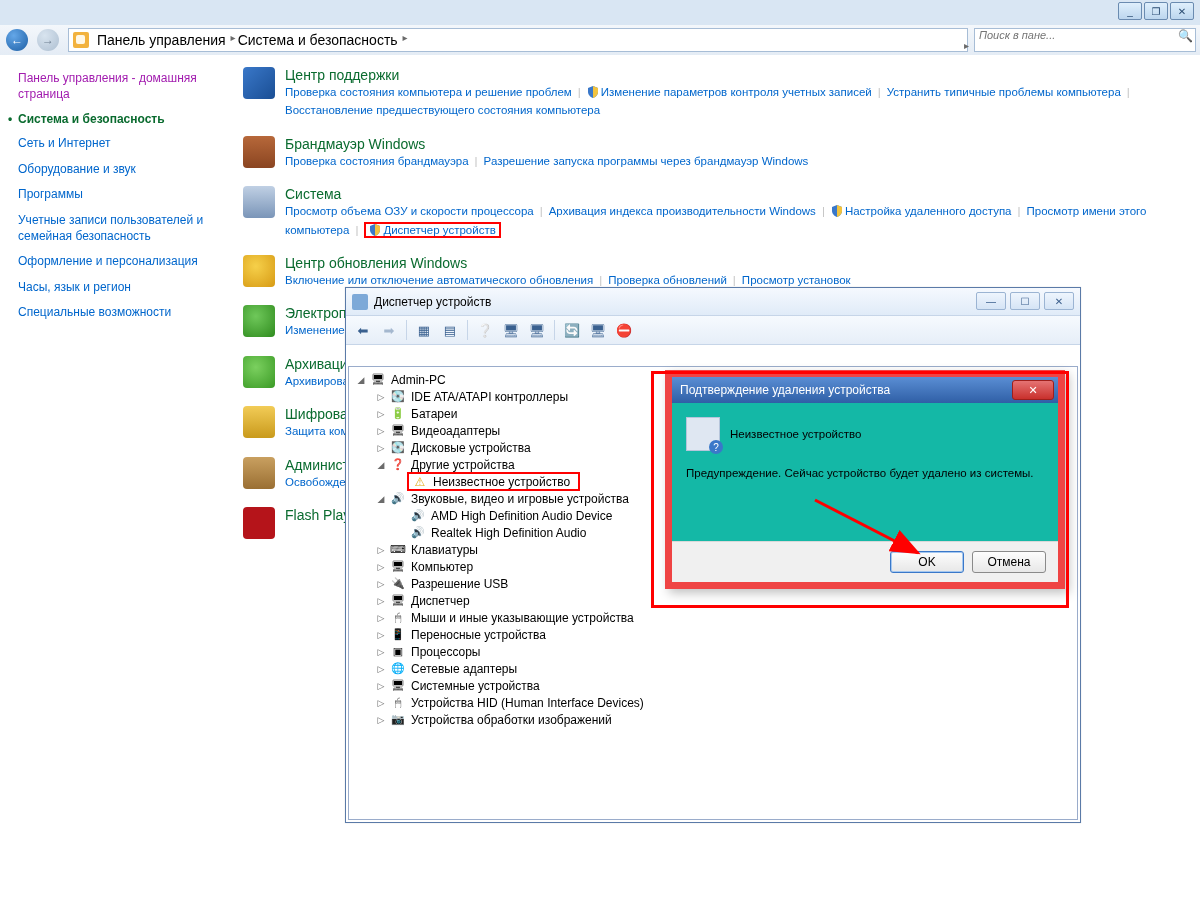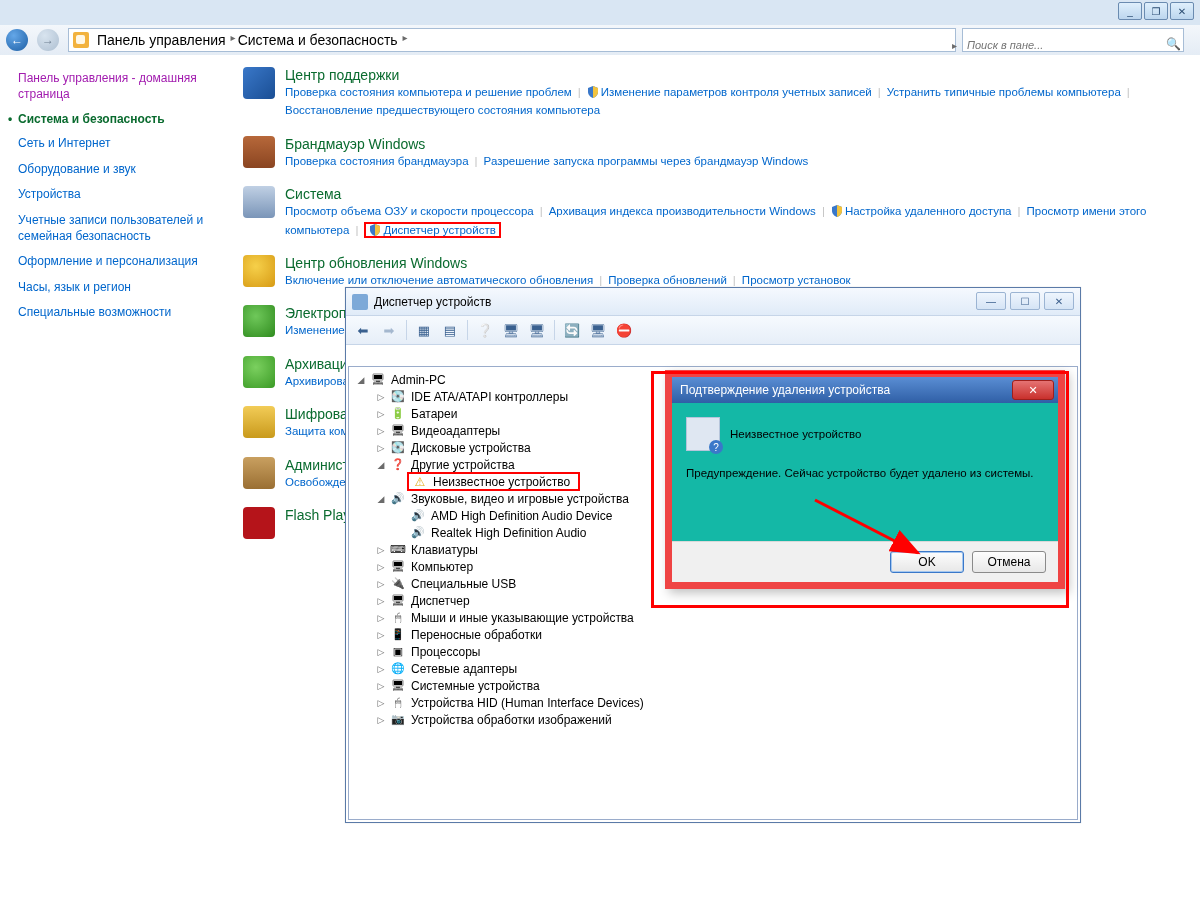--- a/index.html
+++ b/index.html
@@ -9,21 +9,21 @@
 .win-ctrl span{width:22px;height:16px;background:linear-gradient(#dfeffc,#bcd6ee);border:1px solid #6a8bb0;border-radius:2px;display:flex;align-items:center;justify-content:center;font-size:10px;color:#2b4d73}
 
 .addr{position:absolute;top:25px;left:0;right:0;height:30px;background:linear-gradient(#f3f7fb,#e4ecf5);border-bottom:1px solid #b7c9de;display:flex;align-items:center}
 .nav-btn{width:22px;height:22px;border-radius:50%;background:radial-gradient(circle at 35% 30%,#64a7e8,#1d5fa5);margin:0 3px 0 6px;display:flex;align-items:center;justify-content:center;color:#fff}
 .nav-btn.fwd{background:radial-gradient(circle at 35% 30%,#d8e4ef,#aebfd1);color:#6e7f91}
 .bc-wrap{flex:1;height:22px;border:1px solid #a7bdd6;background:#fff;margin:0 6px;display:flex;align-items:center;font-size:14px}
 .bc-ico{width:16px;height:16px;margin:0 4px;background:#f2b23e;border-radius:2px;position:relative}
 .bc-ico::after{content:"";position:absolute;left:3px;top:3px;width:9px;height:9px;background:#fff7e6;border-radius:2px}
 .bc-item{color:#000;padding:0 8px 0 4px;position:relative}
 .bc-item::after{content:"▸";position:absolute;right:-2px;color:#6a6a6a;font-size:10px}
-.search{width:220px;height:22px;border:1px solid #a7bdd6;background:#fff;margin-right:16px;display:flex;align-items:flex-end}
+.search{width:220px;height:22px;border:1px solid #a7bdd6;background:#fff;margin-right:4px;display:flex;align-items:flex-start}
 .search input{border:0;flex:1;font-size:11px;font-style:italic;color:#7a7a7a;padding:0 4px;outline:none}
 .search .mag{width:18px;color:#3b6fb0;text-align:center}
 
 .cp-body{position:absolute;top:55px;left:0;right:0;bottom:0;display:flex;background:#fff}
 .left-pane{width:195px;padding:16px 10px 10px 18px}
 .lp-link{display:block;color:#0066cc;margin:0 0 10px;line-height:1.3;cursor:pointer}
 .lp-link.home{color:#a21caf}
 .lp-current{color:#0a6b2f;font-weight:600;margin-bottom:10px;position:relative}
 .lp-current::before{content:"•";color:#0a6b2f;position:absolute;left:-10px}
 .right-pane{flex:1;padding:12px 20px}
@@ -110,21 +110,21 @@
   </div>
 </div>
 
 <div class="cp-body">
   <div class="left-pane">
     <span class="lp-link home">Панель управления - домашняя страница</span>
     <div class="lp-current">Система и безопасность</div>
     <div id="lp-items">
         <span class="lp-link">Сеть и Интернет</span>
         <span class="lp-link">Оборудование и звук</span>
-        <span class="lp-link">Устройства</span>
+        <span class="lp-link">Программы</span>
         <span class="lp-link">Учетные записи пользователей и семейная безопасность</span>
         <span class="lp-link">Оформление и персонализация</span>
         <span class="lp-link">Часы, язык и регион</span>
         <span class="lp-link">Специальные возможности</span>
       </div>
   </div>
   <div class="right-pane" id="cats">
       <div class="cat">
         <div class="cat-icon ic-flag"></div>
         <div class="cat-body">
@@ -290,36 +290,36 @@
         <span class="lbl">Клавиатуры</span>
       </div>
       <div class="node ind2">
         <span class="exp">▷</span>
         <span class="nic">🖥</span>
         <span class="lbl">Компьютер</span>
       </div>
       <div class="node ind2">
         <span class="exp">▷</span>
         <span class="nic">🔌</span>
-        <span class="lbl">Специальные USB</span>
+        <span class="lbl">Разрешение USB</span>
       </div>
       <div class="node ind2">
         <span class="exp">▷</span>
         <span class="nic">🖥</span>
         <span class="lbl">Диспетчер</span>
       </div>
       <div class="node ind2">
         <span class="exp">▷</span>
         <span class="nic">🖱</span>
         <span class="lbl">Мыши и иные указывающие устройства</span>
       </div>
       <div class="node ind2">
         <span class="exp">▷</span>
         <span class="nic">📱</span>
-        <span class="lbl">Переносные обработки</span>
+        <span class="lbl">Переносные устройства</span>
       </div>
       <div class="node ind2">
         <span class="exp">▷</span>
         <span class="nic">▣</span>
         <span class="lbl">Процессоры</span>
       </div>
       <div class="node ind2">
         <span class="exp">▷</span>
         <span class="nic">🌐</span>
         <span class="lbl">Сетевые адаптеры</span>

